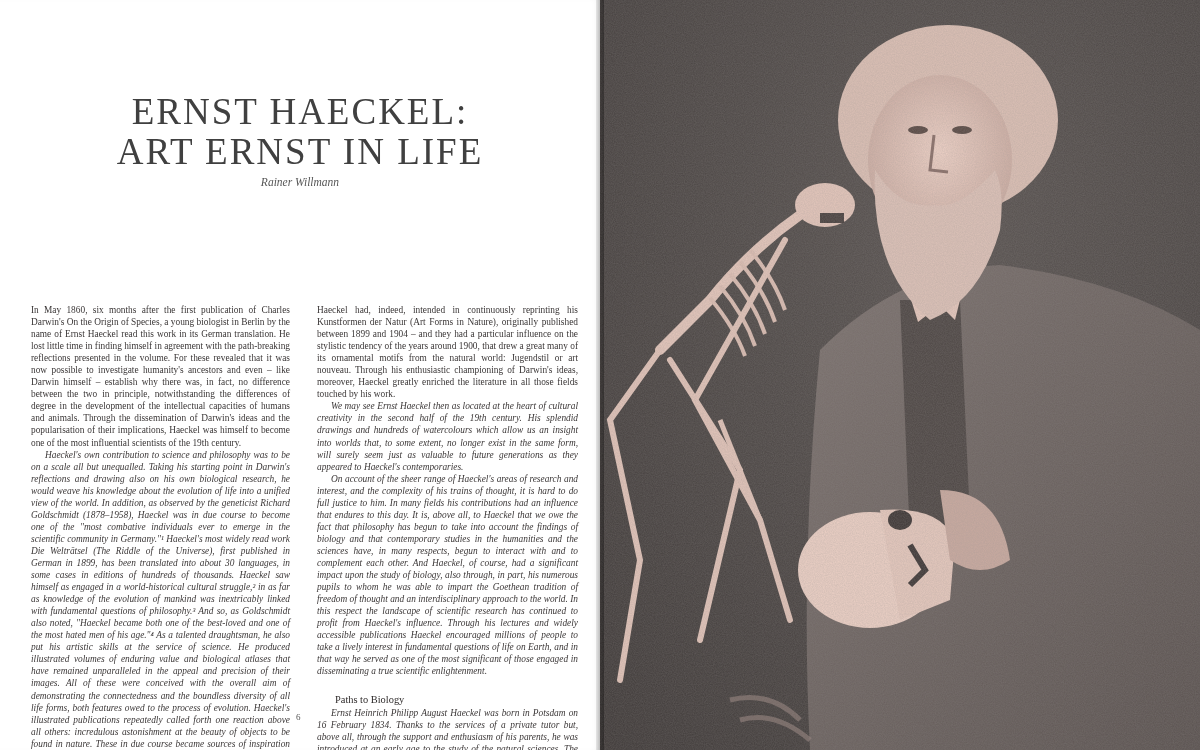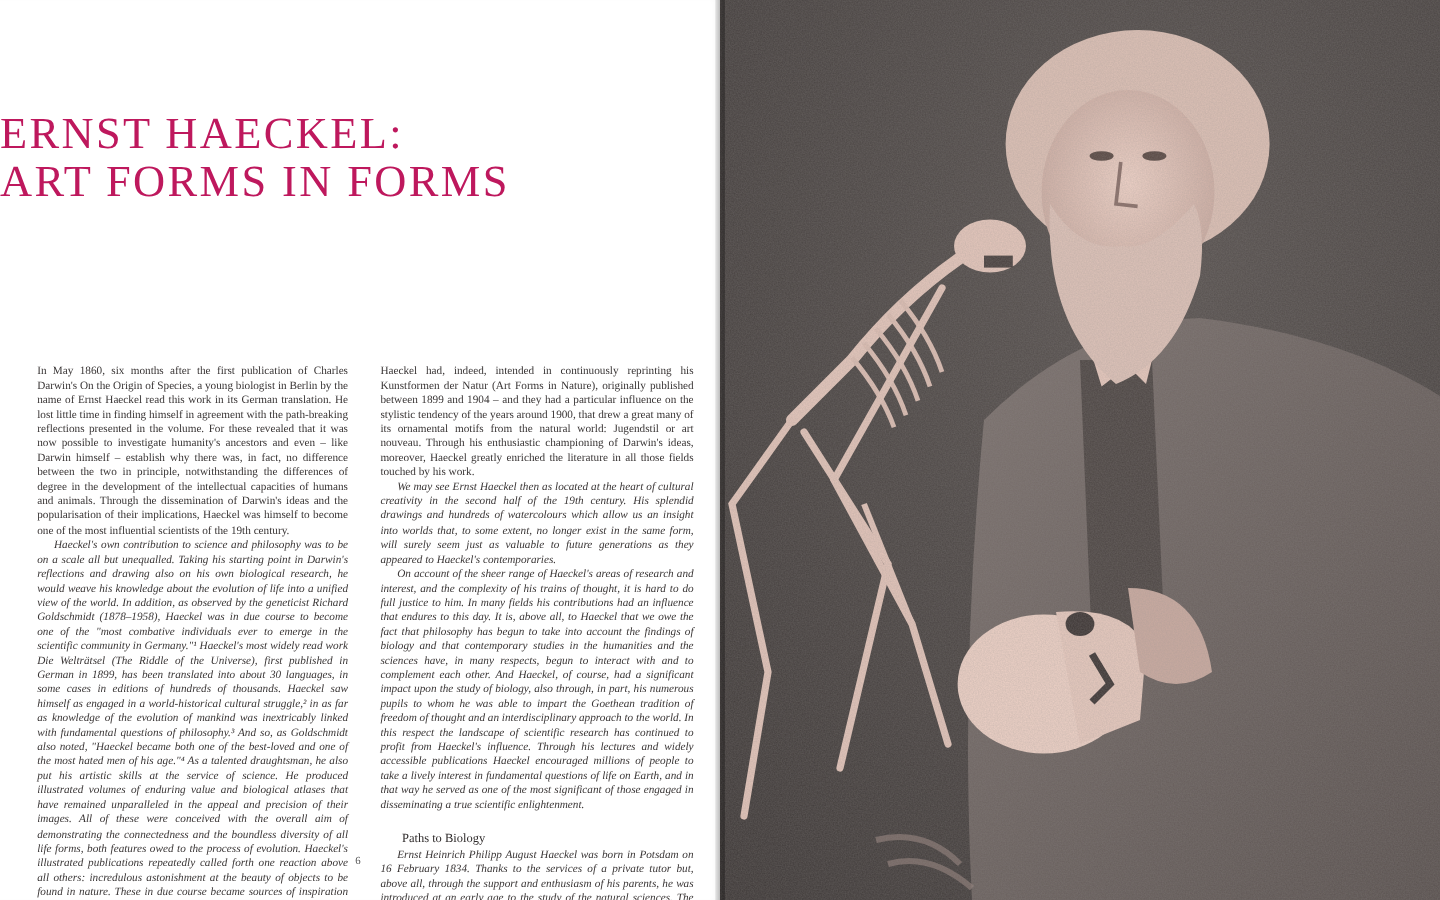--- a/index.html
+++ b/index.html
@@ -10,22 +10,22 @@
     color: #3a3636;
     position: relative;
   }
   .spread { position: absolute; inset: 0; display: flex; }
   .left-page {
     position: relative; width: 600px; height: 750px; background: #ffffff;
     box-shadow: inset -6px 0 8px -6px rgba(0,0,0,0.12);
   }
   .title {
     position: absolute; left: 0; width: 600px; top: 92px;
-    font-size: 37px; line-height: 40px;
-    letter-spacing: 2px; font-weight: normal; color: #be185d; margin: 0;
+    text-align: center; font-size: 37px; line-height: 40px;
+    letter-spacing: 2px; font-weight: normal; color: #404040; margin: 0;
   }
   .title span { display: block; }
   .author {
     position: absolute; left: 0; width: 600px; top: 176px;
     text-align: center; font-style: italic; font-size: 11.5px; color: #555;
   }
   .col {
     position: absolute; top: 304px; width: 259px;
     font-size: 9.35px; line-height: 12.05px; text-align: justify;
     color: #3a3636; hyphens: auto;
@@ -51,22 +51,23 @@
   }
 </style>
 </head>
 <body>
 
 <div class="spread">
 
   <div class="left-page">
     <h1 class="title">
       <span>ERNST HAECKEL:</span>
-      <span>ART FORMS IN FORMS</span>
+      <span>ART ERNST IN LIFE</span>
     </h1>
+    <div class="author">Rainer Willmann</div>
 
     <div class="col c1">
       <p>In May 1860, six months after the first publication of Charles Darwin's On the Origin of Species, a young biologist in Berlin by the name of Ernst Haeckel read this work in its German translation. He lost little time in finding himself in agreement with the path-breaking reflections presented in the volume. For these revealed that it was now possible to investigate humanity's ancestors and even – like Darwin himself – establish why there was, in fact, no difference between the two in principle, notwithstanding the differences of degree in the development of the intellectual capacities of humans and animals. Through the dissemination of Darwin's ideas and the popularisation of their implications, Haeckel was himself to become one of the most influential scientists of the 19th century.</p>
       <p class="ind">Haeckel's own contribution to science and philosophy was to be on a scale all but unequalled. Taking his starting point in Darwin's reflections and drawing also on his own biological research, he would weave his knowledge about the evolution of life into a unified view of the world. In addition, as observed by the geneticist Richard Goldschmidt (1878–1958), Haeckel was in due course to become one of the "most combative individuals ever to emerge in the scientific community in Germany."¹ Haeckel's most widely read work Die Welträtsel (The Riddle of the Universe), first published in German in 1899, has been translated into about 30 languages, in some cases in editions of hundreds of thousands. Haeckel saw himself as engaged in a world-historical cultural struggle,² in as far as knowledge of the evolution of mankind was inextricably linked with fundamental questions of philosophy.³ And so, as Goldschmidt also noted, "Haeckel became both one of the best-loved and one of the most hated men of his age."⁴ As a talented draughtsman, he also put his artistic skills at the service of science. He produced illustrated volumes of enduring value and biological atlases that have remained unparalleled in the appeal and precision of their images. All of these were conceived with the overall aim of demonstrating the connectedness and the boundless diversity of all life forms, both features owed to the process of evolution. Haeckel's illustrated publications repeatedly called forth one reaction above all others: incredulous astonishment at the beauty of objects to be found in nature. These in due course became sources of inspiration for many artists – an outcome that</p>
     </div>
 
     <div class="col c2">
       <p>Haeckel had, indeed, intended in continuously reprinting his Kunstformen der Natur (Art Forms in Nature), originally published between 1899 and 1904 – and they had a particular influence on the stylistic tendency of the years around 1900, that drew a great many of its ornamental motifs from the natural world: Jugendstil or art nouveau. Through his enthusiastic championing of Darwin's ideas, moreover, Haeckel greatly enriched the literature in all those fields touched by his work.</p>
       <p class="ind">We may see Ernst Haeckel then as located at the heart of cultural creativity in the second half of the 19th century. His splendid drawings and hundreds of watercolours which allow us an insight into worlds that, to some extent, no longer exist in the same form, will surely seem just as valuable to future generations as they appeared to Haeckel's contemporaries.</p>
       <p class="ind">On account of the sheer range of Haeckel's areas of research and interest, and the complexity of his trains of thought, it is hard to do full justice to him. In many fields his contributions had an influence that endures to this day. It is, above all, to Haeckel that we owe the fact that philosophy has begun to take into account the findings of biology and that contemporary studies in the humanities and the sciences have, in many respects, begun to interact with and to complement each other. And Haeckel, of course, had a significant impact upon the study of biology, also through, in part, his numerous pupils to whom he was able to impart the Goethean tradition of freedom of thought and an interdisciplinary approach to the world. In this respect the landscape of scientific research has continued to profit from Haeckel's influence. Through his lectures and widely accessible publications Haeckel encouraged millions of people to take a lively interest in fundamental questions of life on Earth, and in that way he served as one of the most significant of those engaged in disseminating a true scientific enlightenment.</p>

